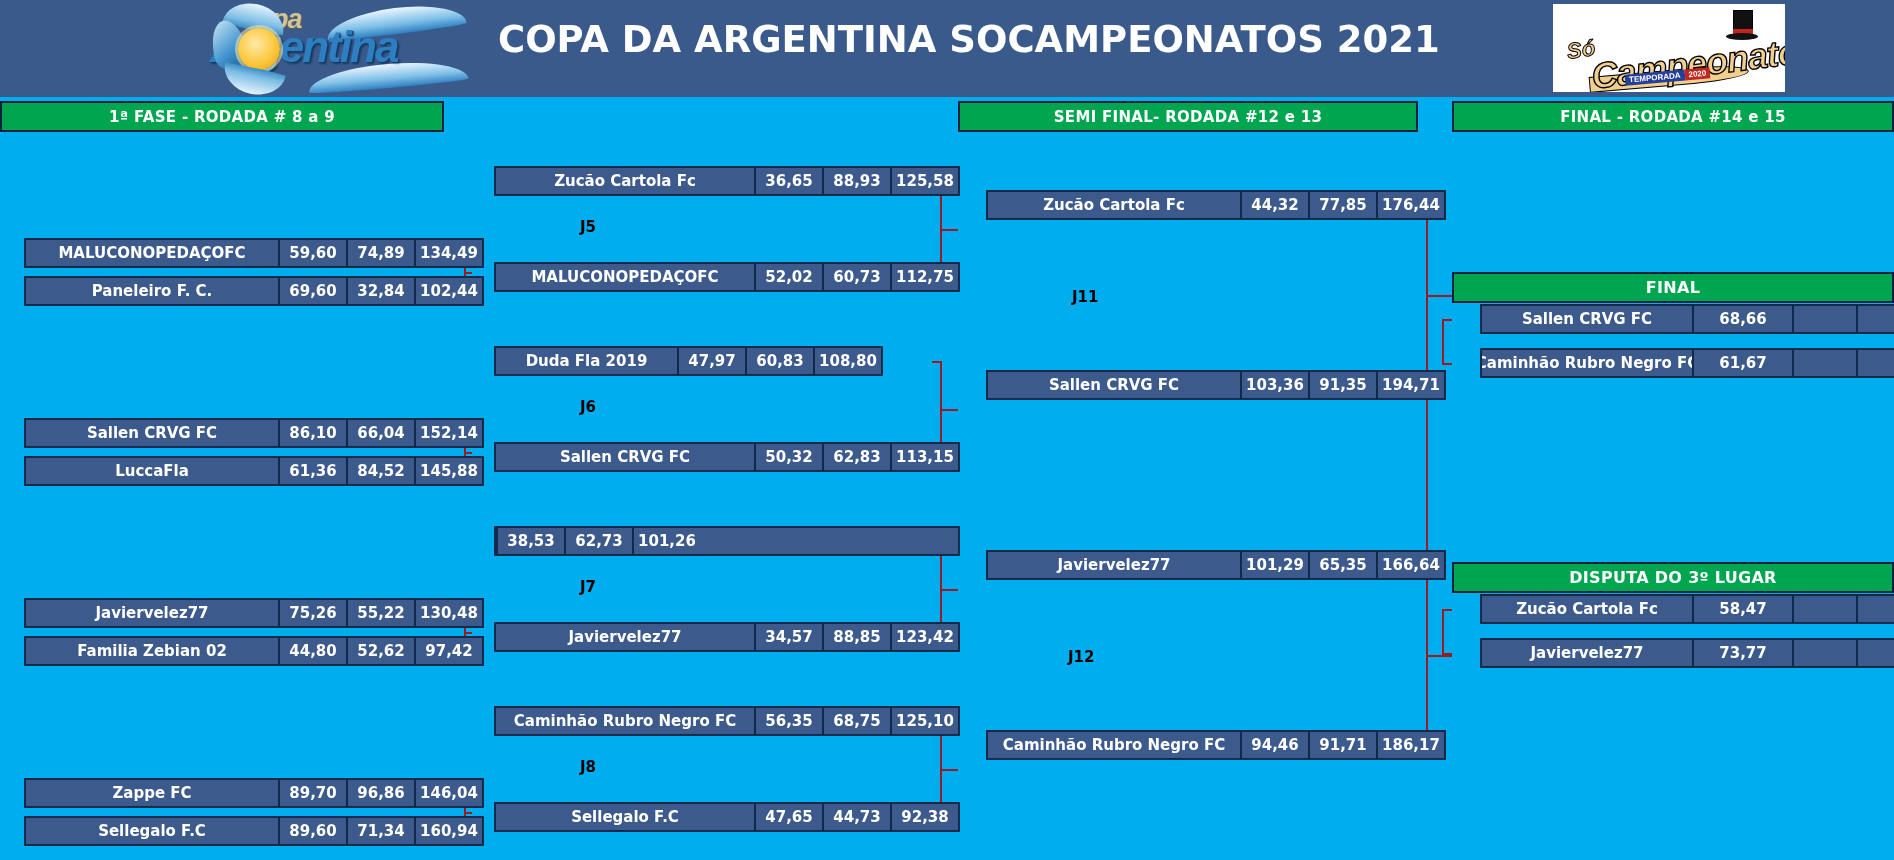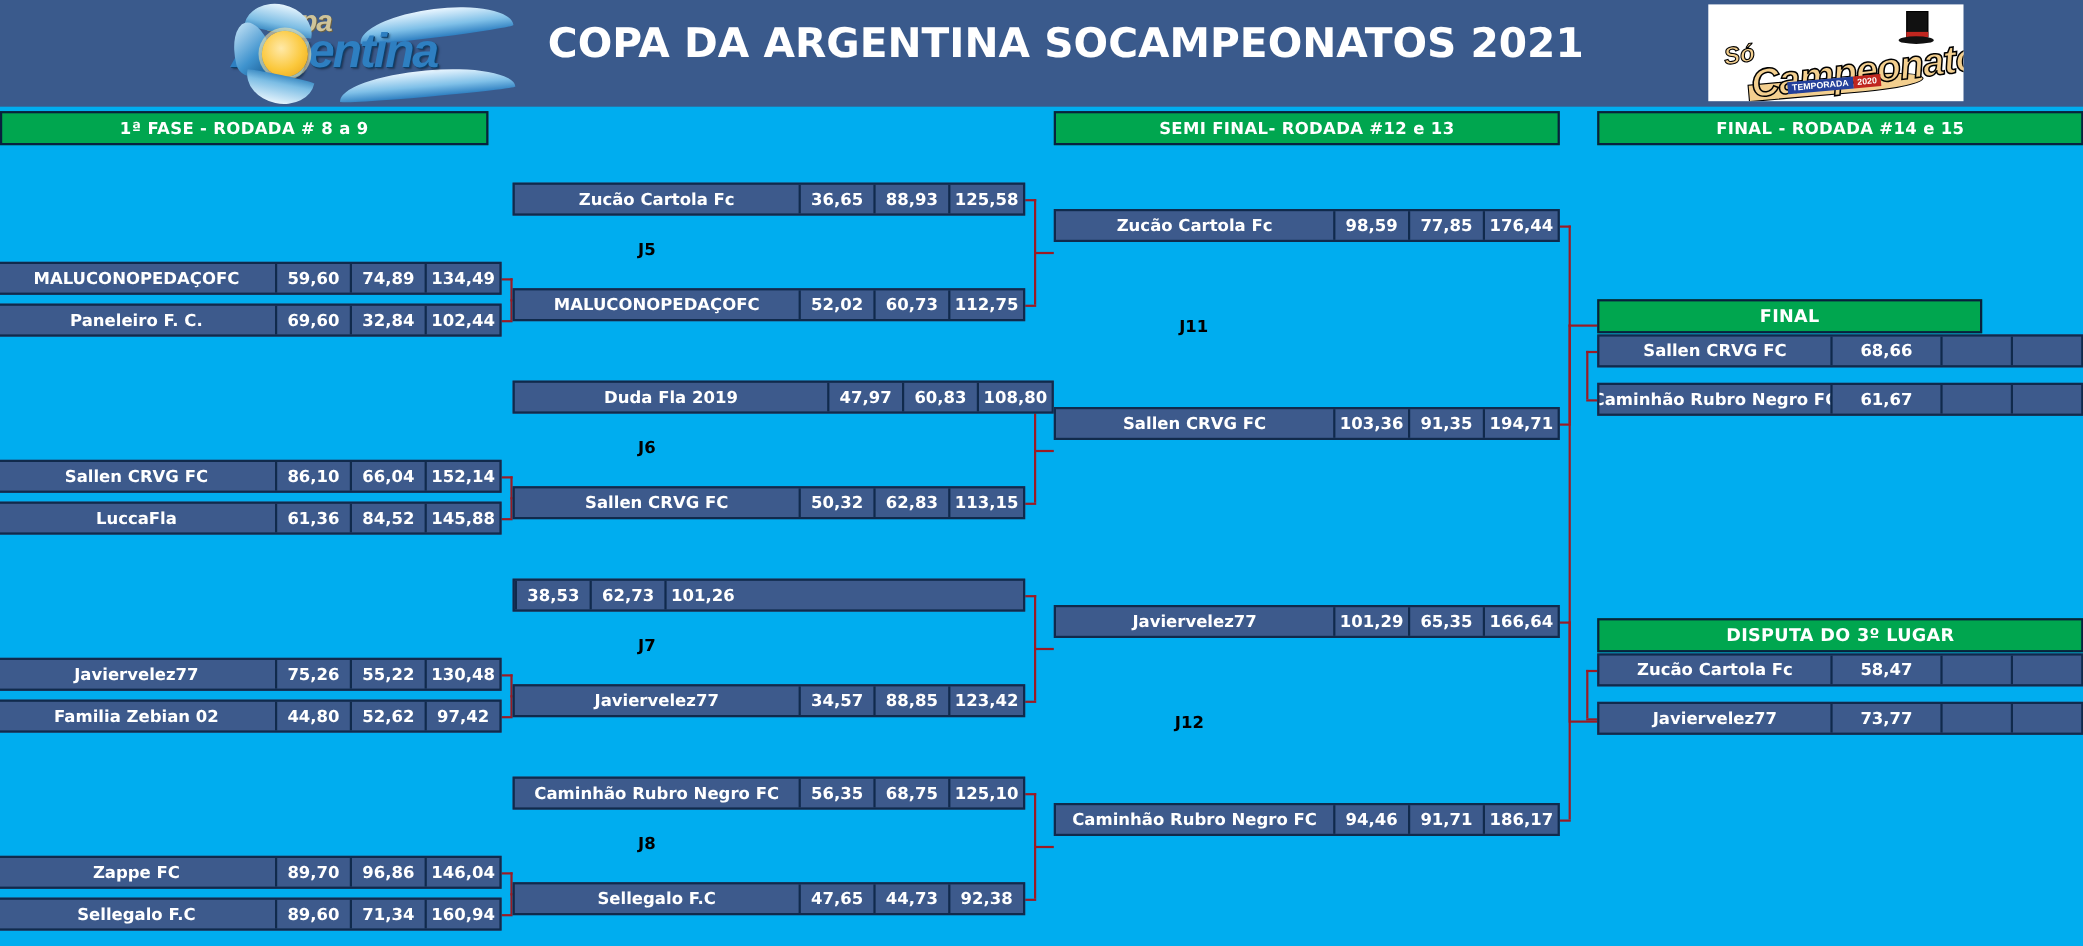--- a/index.html
+++ b/index.html
@@ -115,20 +115,21 @@
   #rh2 { left: 958px;  top: 101px; width: 460px; }
   #rh3 { left: 1452px; top: 101px; width: 442px; }
 
   
   .row {
     position: absolute; height: 30px;
     display: flex; align-items: stretch;
     background: #3D5A8C; border: 2px solid #102a4c;
     color: #ffffff; font-size: 15px; font-weight: bold;
     font-family: "DejaVu Sans", sans-serif;
+    margin-left: 28px;
   }
   .row .team {
     flex: 1 1 auto; display: flex; align-items: center; justify-content: center;
     padding: 0 6px; white-space: nowrap; overflow: hidden;
   }
   .row .sc {
     flex: 0 0 auto; width: 68px;
     display: flex; align-items: center; justify-content: center;
     border-left: 2px solid #102a4c; white-space: nowrap;
   }
@@ -306,21 +307,21 @@
         <div class="sc">88,93</div>
         <div class="sc">125,58</div>
       </div>
       <div class="row" style="left: 466px; top: 262px; width: 466px;">
         <div class="team">MALUCONOPEDAÇOFC</div>
         <div class="sc">52,02</div>
         <div class="sc">60,73</div>
         <div class="sc">112,75</div>
       </div>
       <div class="jlabel" style="left: 580px; top: 218px;">J5</div>
-      <div class="row" style="left: 466px; top: 346px; width: 492px;">
+      <div class="row" style="left: 466px; top: 346px; width: 389px;">
         <div class="team">Duda Fla 2019</div>
         <div class="sc">47,97</div>
         <div class="sc">60,83</div>
         <div class="sc">108,80</div>
       </div>
       <div class="row" style="left: 466px; top: 442px; width: 466px;">
         <div class="team">Sallen CRVG FC</div>
         <div class="sc">50,32</div>
         <div class="sc">62,83</div>
         <div class="sc">113,15</div>
@@ -349,21 +350,21 @@
         <div class="sc">47,65</div>
         <div class="sc">44,73</div>
         <div class="sc">92,38</div>
       </div>
       <div class="jlabel" style="left: 580px; top: 758px;">J8</div>
     </div>
 
   <div id="col3">
       <div class="row" style="left: 958px; top: 190px; width: 460px;">
         <div class="team">Zucão Cartola Fc</div>
-        <div class="sc">98,59</div>
+        <div class="sc">44,32</div>
         <div class="sc">77,85</div>
         <div class="sc">176,44</div>
       </div>
       <div class="row" style="left: 958px; top: 370px; width: 460px;">
         <div class="team">Sallen CRVG FC</div>
         <div class="sc">103,36</div>
         <div class="sc">91,35</div>
         <div class="sc">194,71</div>
       </div>
       <div class="jlabel" style="left: 1072px; top: 288px;">J11</div>
@@ -376,21 +377,21 @@
       <div class="row" style="left: 958px; top: 730px; width: 460px;">
         <div class="team">Caminhão Rubro Negro FC</div>
         <div class="sc">94,46</div>
         <div class="sc">91,71</div>
         <div class="sc">186,17</div>
       </div>
       <div class="jlabel" style="left: 1068px; top: 648px;">J12</div>
     </div>
 
   <div id="col4">
-      <div class="sub-head" style="left: 1452px; top: 272px; width: 350px;">FINAL</div>
+      <div class="sub-head" style="left: 1452px; top: 272px; width: 442px;">FINAL</div>
       <div class="row final-row" style="left: 1452px; top: 304px; width: 442px;">
         <div class="team">Sallen CRVG FC</div>
         <div class="sc">68,66</div>
         <div class="sc blank"></div>
         <div class="sc blank"></div>
       </div>
       <div class="row final-row" style="left: 1452px; top: 348px; width: 442px;">
         <div class="team">Caminhão Rubro Negro FC</div>
         <div class="sc">61,67</div>
         <div class="sc blank"></div>

